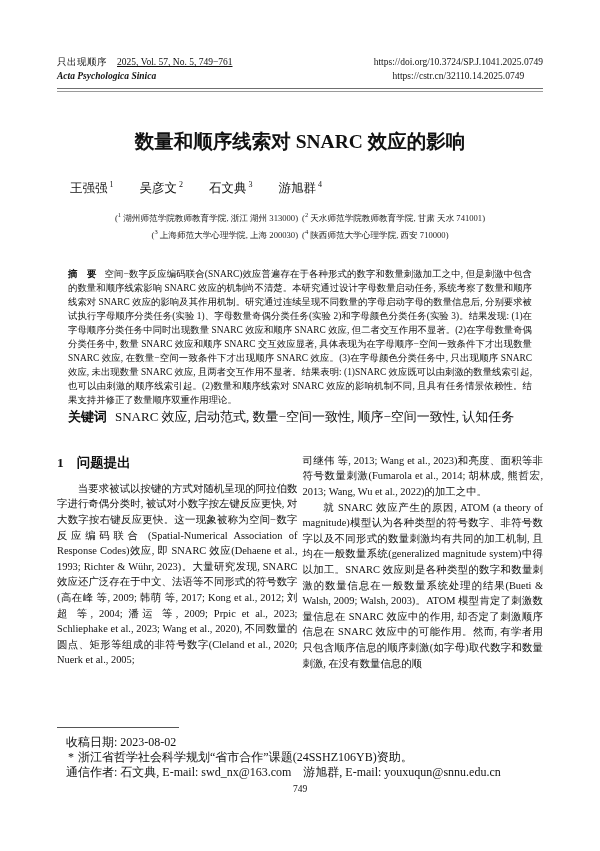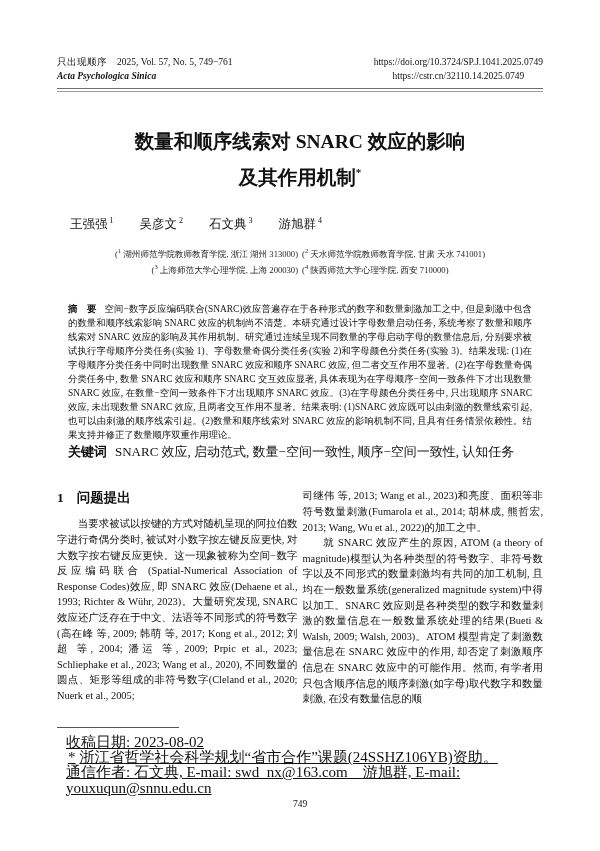--- a/index.html
+++ b/index.html
@@ -11,21 +11,21 @@
     margin: 0 auto;
     background: #ffffff;
     color: #111111;
     font-family: "Liberation Serif", "DejaVu Serif", serif;
     padding: 56px 57px 0 57px;
     overflow: hidden;
   }
   
   .runhead { display: flex; justify-content: space-between; font-size: 9.5px; line-height: 13.5px; }
   .runhead .left .cn { letter-spacing: 0.5px; }
-  .runhead .left .issue { margin-left: 10px; }
+  .runhead .left .issue { margin-left: 10px; text-decoration: underline; }
   .runhead .left .en { font-weight: bold; font-style: italic; }
   .runhead .right { text-align: center; }
   .rule-double { margin-top: 5px; height: 4px; border-top: 1.6px solid #6f6f6f; border-bottom: 0.8px solid #9a9a9a; }
   
   .title { margin-top: 34px; text-align: center; font-size: 19.5px; font-weight: bold; line-height: 31px; }
   .title sup { font-size: 11px; }
   .authors { margin-top: 23px; text-align: left; font-size: 12.5px; }
   .authors .author { margin: 0 13px; }
   .authors sup { font-size: 8px; margin-left: 2px; }
   .affils { margin-top: 11px; text-align: center; font-size: 8.6px; line-height: 14px; color: #1c1c1c; }
@@ -38,21 +38,21 @@
   
   .columns { margin-top: 27px; display: flex; gap: 5px; }
   .col { flex: 1 1 0; min-width: 0; }
   .sec-head { font-size: 13.5px; font-weight: bold; margin: 1px 0 9px 0; }
   .sec-head .num { margin-right: 13px; }
   .col p { font-size: 10.4px; line-height: 15.6px; text-align: justify; }
   .col p.indent { text-indent: 2em; }
   
   .footer { position: absolute; left: 57px; right: 57px; top: 727px; }
   .fn-rule { width: 122px; border-top: 1px solid #555555; margin-bottom: 7px; }
-  .fn { font-size: 15px; line-height: 15.2px; text-decoration: underline; }
+  .fn { font-size: 12px; line-height: 15.2px; }
   .fn .in { padding-left: 9px; display: block; }
   .fn .star-line { display: block; margin-left: 11px; }
   .fn .star { margin-right: 4px; }
   .pageno { text-align: center; font-size: 9.5px; margin-top: 3px; }
 </style>
 </head>
 <body>
 
 <div class="page">
 
@@ -65,21 +65,20 @@
     </div>
     <div class="right">
       <div>https://doi.org/10.3724/SP.J.1041.2025.0749</div>
       <div>https://cstr.cn/32110.14.2025.0749</div>
     </div>
   </div>
   <div class="rule-double"></div>
 
   <div class="title">
     <div>数量和顺序线索对 SNARC 效应的影响</div>
-    <div><span>及其作用机制</span><sup>*</sup></div>
   </div>
 
   <div class="authors"><span class="author">王强强<sup>1</sup></span><span class="author">吴彦文<sup>2</sup></span><span class="author">石文典<sup>3</sup></span><span class="author">游旭群<sup>4</sup></span></div>
 
   <div class="affils">
     <div><span class="grp">(<sup>1</sup> 湖州师范学院教师教育学院, 浙江 湖州 313000)</span><span class="grp">(<sup>2</sup> 天水师范学院教师教育学院, 甘肃 天水 741001)</span></div>
     <div><span class="grp">(<sup>3</sup> 上海师范大学心理学院, 上海 200030)</span><span class="grp">(<sup>4</sup> 陕西师范大学心理学院, 西安 710000)</span></div>
   </div>
 
   <div class="abstract">

